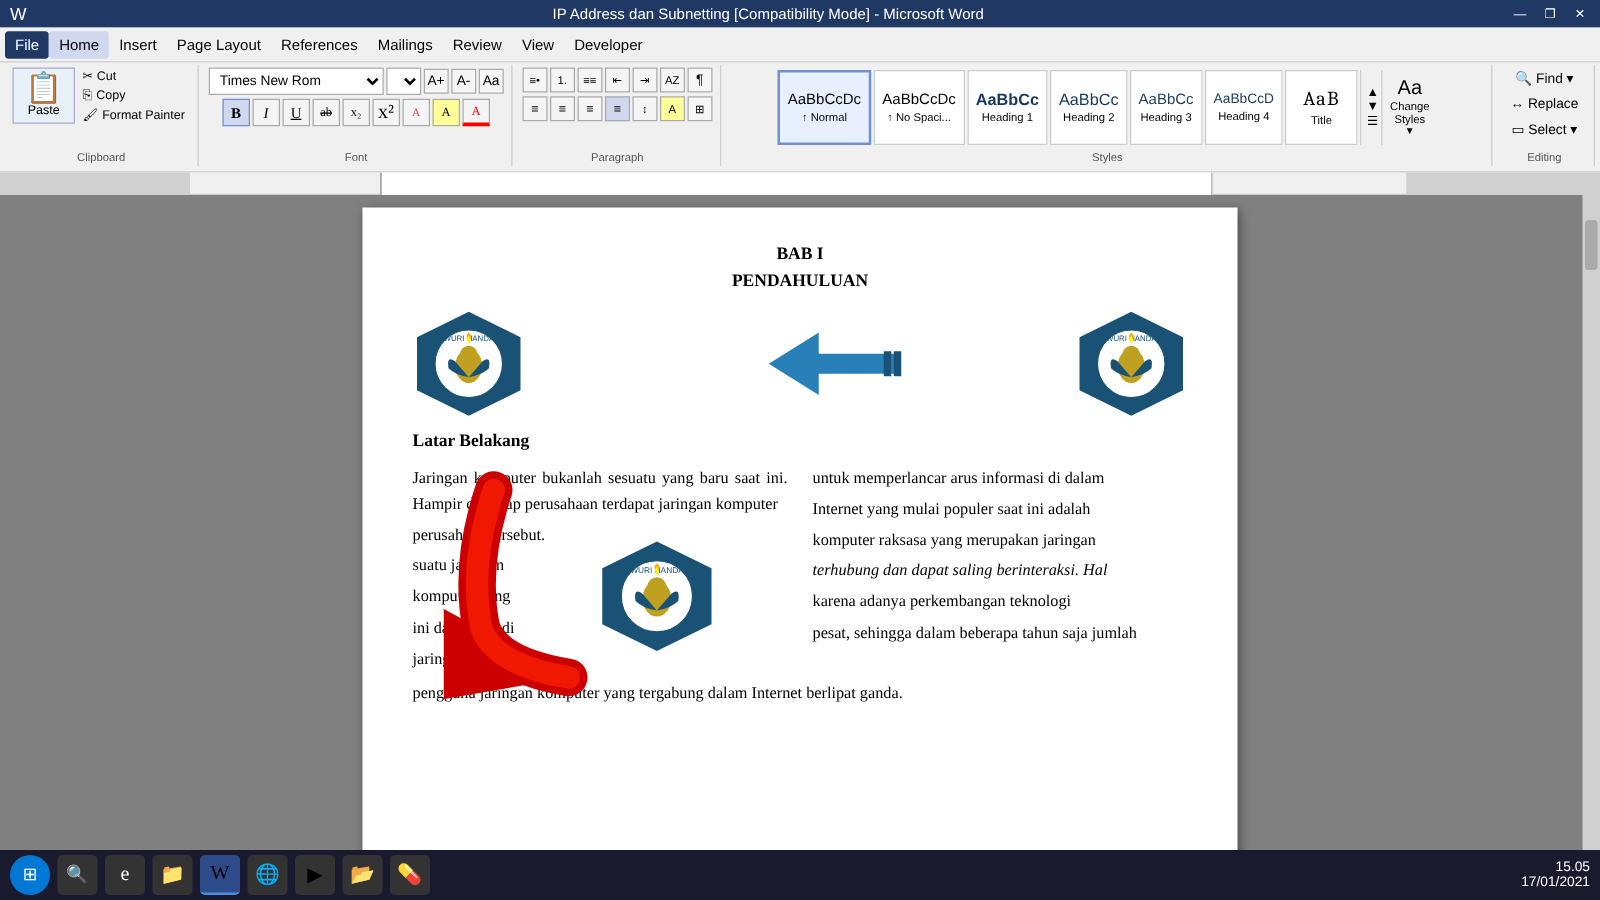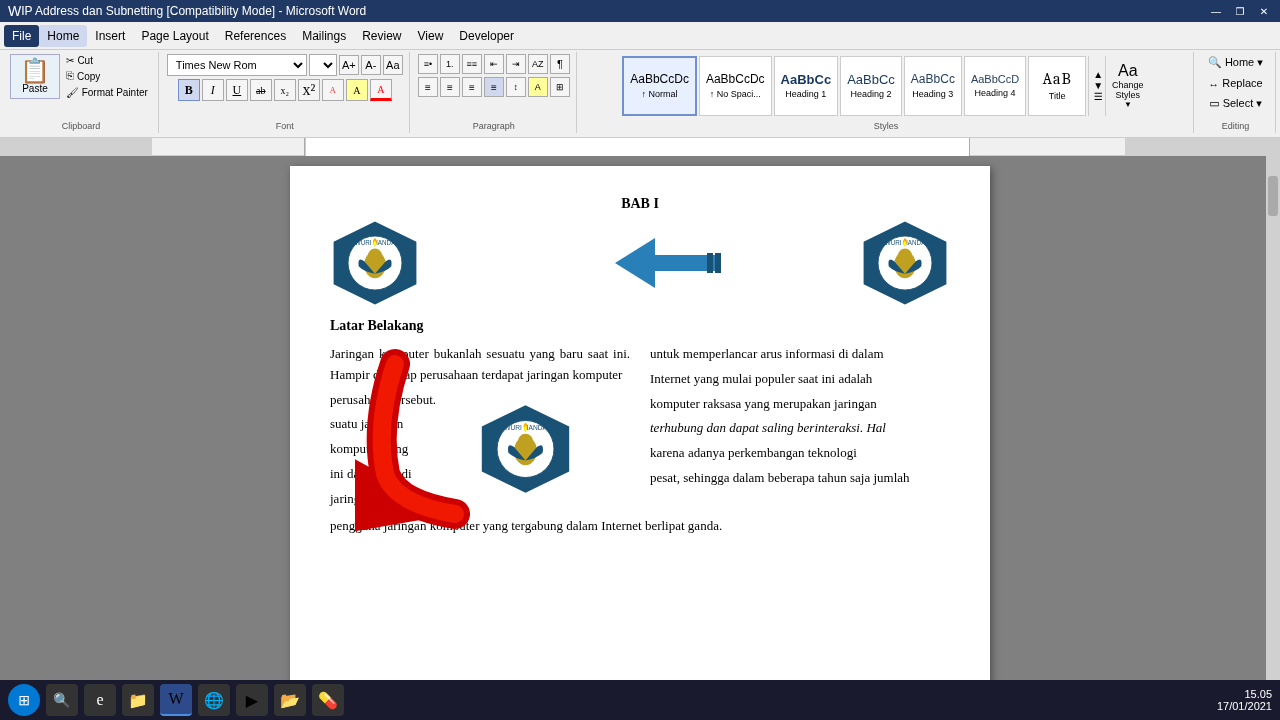--- a/index.html
+++ b/index.html
@@ -10,21 +10,21 @@
       background: #1f3864;
       color: white;
       height: 22px;
       display: flex;
       align-items: center;
       justify-content: space-between;
       padding: 0 8px;
       font-size: 12px;
       font-family: 'Segoe UI', sans-serif;
     }
-    #titlebar .title { flex: 1; }
+    #titlebar .title { flex: 1; text-align: center; }
     #titlebar .controls { display: flex; gap: 8px; }
     #titlebar .ctrl-btn { width: 16px; height: 16px; cursor: pointer; display: flex; align-items: center; justify-content: center; font-size: 10px; }
 
     
     #menubar {
       background: #f0f0f0;
       height: 28px;
       display: flex;
       align-items: center;
       padding: 0 4px;
@@ -461,21 +461,21 @@
         <div style="font-size:8px;">▼</div>
       </div>
     </div>
     <div class="ribbon-group-label">Styles</div>
   </div>
 
   <div class="ribbon-group" style="min-width:80px;">
     <div class="ribbon-group-content" style="flex-direction:column;padding-bottom:14px;gap:4px;">
       <div class="editing-btn">
         <span>🔍</span>
-        <span>Home ▾</span>
+        <span>Find ▾</span>
       </div>
       <div class="editing-btn">
         <span>↔</span>
         <span>Replace</span>
       </div>
       <div class="editing-btn">
         <span>▭</span>
         <span>Select ▾</span>
       </div>
     </div>
@@ -492,20 +492,21 @@
       <line x1="930" y1="0" x2="930" y2="18" stroke="#999" stroke-width="1"></line>
     </svg>
   </div>
   <div style="width:155px;background:#d0d0d0;height:18px;"></div>
 </div>
 
 <div id="content-area">
   <div id="document-page">
 
     <div class="doc-title">BAB I</div>
+    <div class="doc-subtitle">PENDAHULUAN</div>
 
     <div class="logos-row">
 
       <svg class="logo-badge" viewBox="0 0 100 100">
         <polygon points="50,5 95,27 95,73 50,95 5,73 5,27" fill="#1a5276" stroke="#1a5276" stroke-width="2"></polygon>
         <circle cx="50" cy="50" r="30" fill="white" stroke="#1a5276" stroke-width="1"></circle>
         <text x="50" y="30" text-anchor="middle" font-size="7" fill="#1a5276" font-family="Arial">TUT WURI HANDAYANI</text>
 
         <ellipse cx="50" cy="52" rx="12" ry="15" fill="#c0a020"></ellipse>
         <ellipse cx="50" cy="42" rx="8" ry="8" fill="#c0a020"></ellipse>

